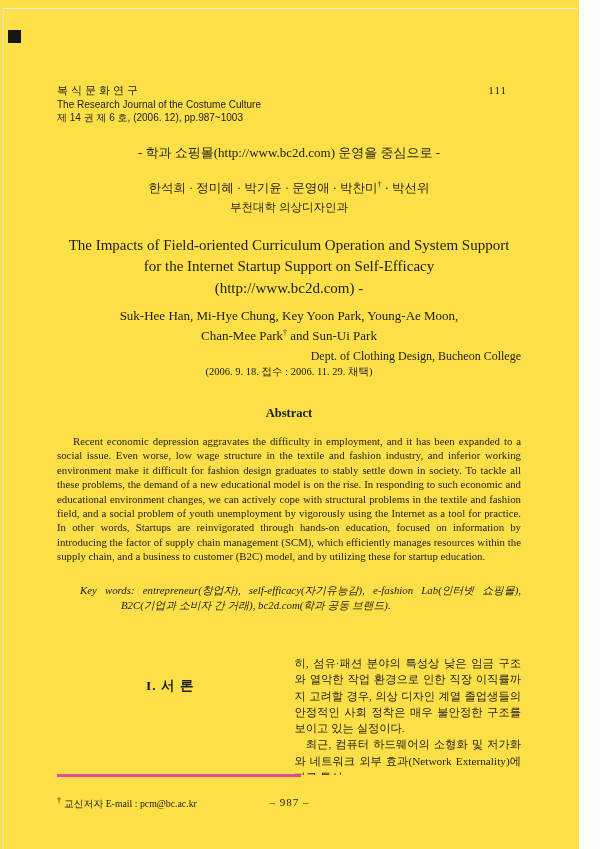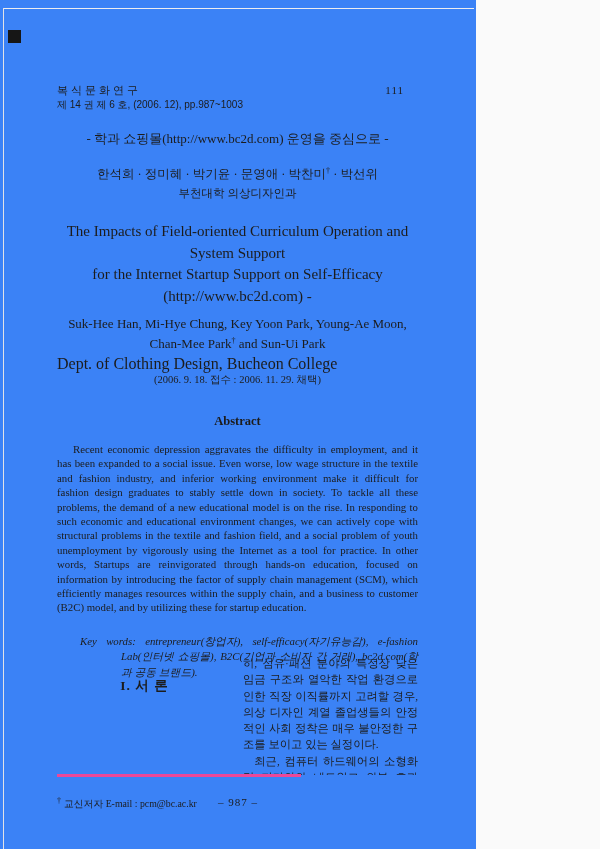--- a/index.html
+++ b/index.html
@@ -1,20 +1,20 @@
 <!DOCTYPE html>
 <html><head>
 <meta charset="utf-8">
 <style>
   html, body { margin: 0; padding: 0; background: #fafafa; }
   .page {
     position: relative;
-    width: 476px;
+    width: 579px;
     height: 849px;
-    background: #3b82f6;
+    background: #fde047;
     overflow: hidden;
     color: #1c1c1c;
     font-family: "Liberation Serif", serif;
   }
   
   .edge-left { position: absolute; left: 3px; top: 8px; bottom: 0; width: 1px; background: #e2e2e6; }
   .edge-top  { position: absolute; top: 8px; left: 3px; right: 2px; height: 1px; background: #ededf0; }
   .corner-mark { position: absolute; left: 8px; top: 30px; width: 13px; height: 13px; background: #161616; }
 
   .content { position: absolute; left: 57px; right: 58px; top: 84px; }
@@ -33,21 +33,21 @@
   
   .authors-kr { text-align: center; margin-top: 15px; font-size: 12.5px; line-height: 19px; }
   .affil-kr { text-align: center; font-size: 11.5px; line-height: 18px; }
   sup.dg { font-size: 8px; vertical-align: super; line-height: 0; }
 
   
   .title-en { text-align: center; margin-top: 19px; font-size: 15px; line-height: 21.5px; font-weight: 500; }
 
   
   .authors-en { text-align: center; margin-top: 7px; font-size: 13px; line-height: 19.5px; }
-  .affil-en { text-align: left; font-size: 16px; line-height: 16px; margin-top: 3px; }
+  .affil-en { text-align: right; font-size: 12px; line-height: 16px; margin-top: 3px; }
   .dates { text-align: center; font-size: 10.5px; line-height: 16px; }
 
   
   .abstract-heading { text-align: center; font-weight: bold; font-size: 12.5px; margin-top: 26px; }
   .abstract-body {
     margin-top: 13px; font-size: 10.8px; line-height: 14.4px;
     text-align: justify; text-indent: 16px;
   }
   .keywords {
     margin-top: 19px; font-style: italic; font-size: 10.8px; line-height: 15.5px;
@@ -76,20 +76,21 @@
 <div class="page">
   <div class="edge-top"></div>
   <div class="edge-left"></div>
   <div class="corner-mark"></div>
 
   <div class="content">
 
     <div class="journal-header">
       <div class="journal-id">
         <div class="journal-kr">복식문화연구</div>
+        <div>The Research Journal of the Costume Culture</div>
         <div>제 14 권 제 6 호, (2006. 12), pp.987~1003</div>
       </div>
       <div class="corner-page">111</div>
     </div>
 
     <div class="title-kr">
       <div class="title-kr-2">- 학과 쇼핑몰(http://www.bc2d.com) 운영을 중심으로 -</div>
     </div>
 
     <div class="authors-kr"><span>한석희 · 정미혜 · 박기윤 · 문영애 · 박찬미</span><sup class="dg">†</sup><span> · 박선위</span></div>

